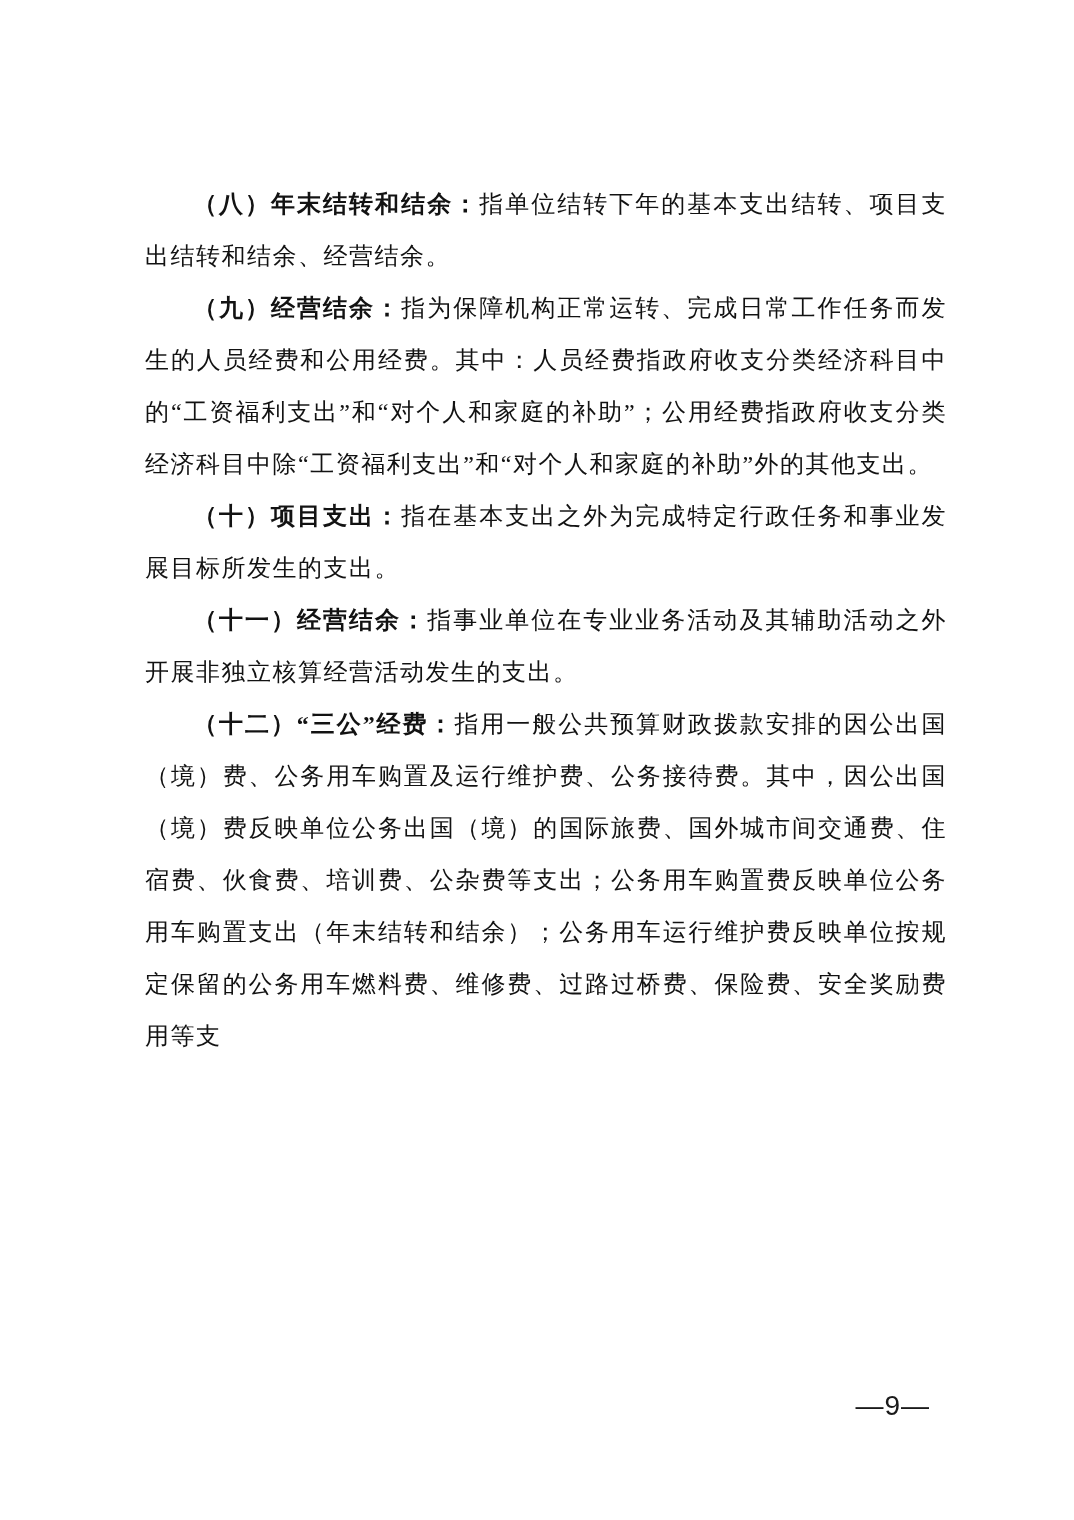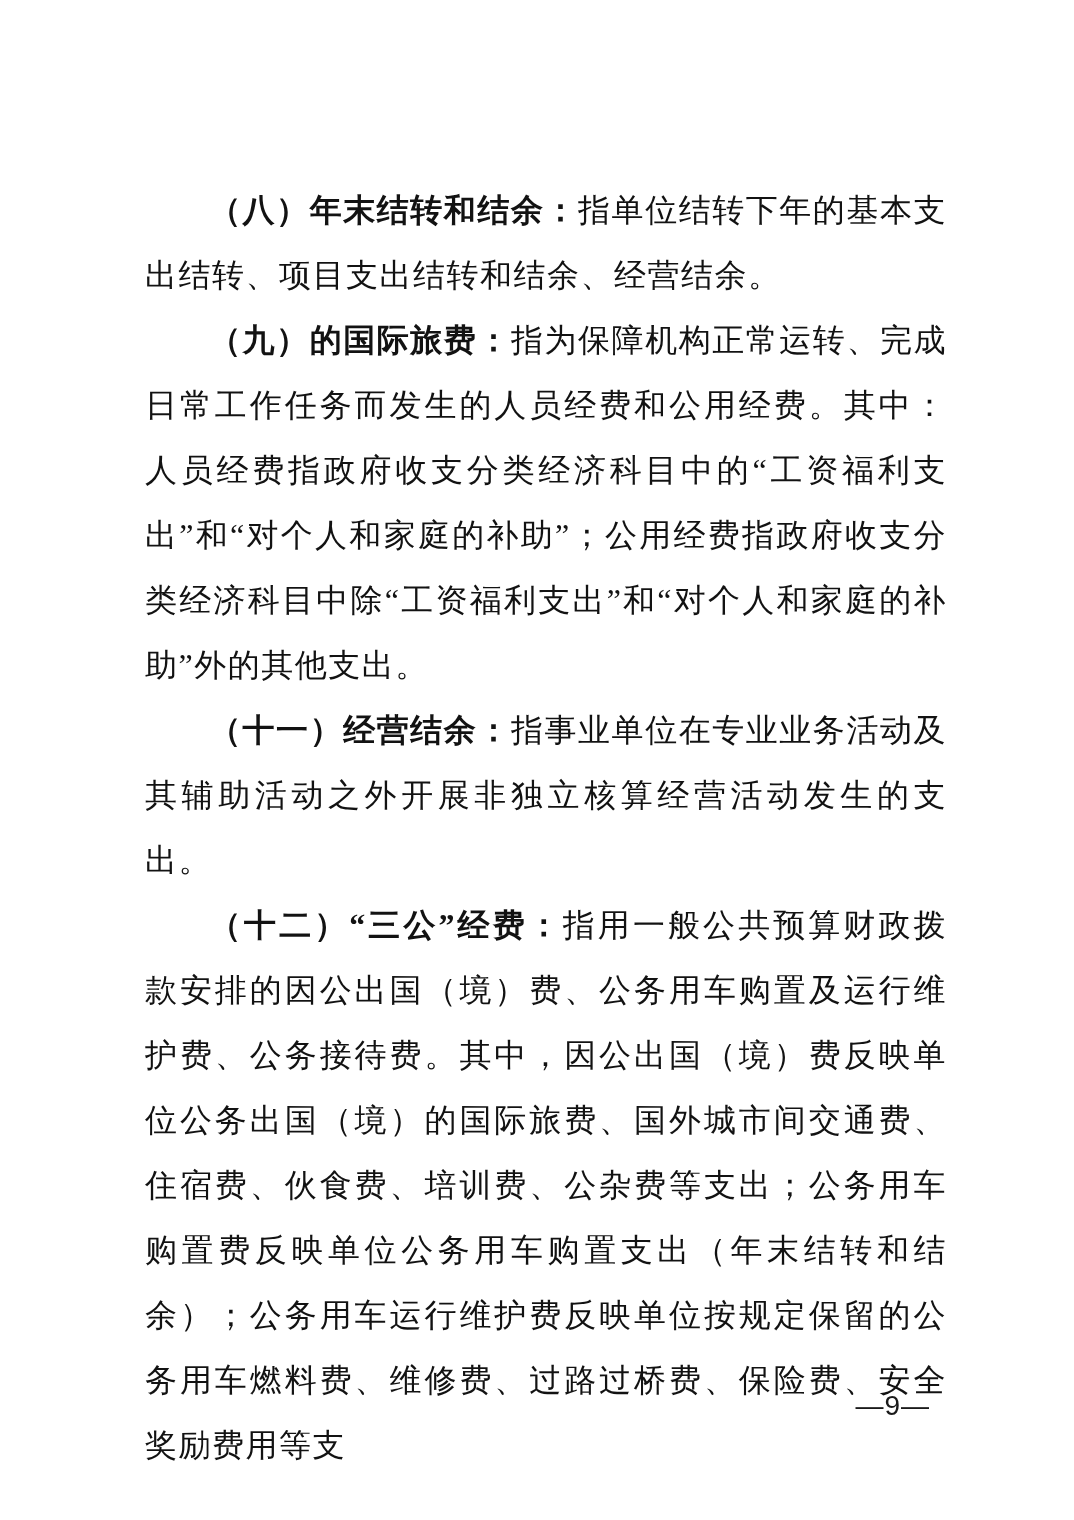--- a/index.html
+++ b/index.html
@@ -14,22 +14,22 @@
     height: 1520px;
     background: #ffffff;
     overflow: hidden;
   }
   .body-text {
     position: absolute;
     top: 178px;
     left: 145px;
     width: 802px;
     color: #121212;
-    font-size: 32px;
-    line-height: 65px;
+    font-size: 24px;
+    line-height: 52px;
     letter-spacing: 1.5px;
   }
   .para {
     text-align: justify;
     text-indent: 2em;
     margin: 0;
   }
   .para .lead {
     font-weight: bold;
   }
@@ -42,20 +42,21 @@
     letter-spacing: 1px;
     font-family: "Liberation Sans", "DejaVu Sans", sans-serif;
   }
 </style>
 </head>
 <body>
 
 <div class="page">
   <main class="body-text">
     <p class="para"><b class="lead">（八）年末结转和结余：</b><span>指单位结转下年的基本支出结转、项目支出结转和结余、经营结余。</span></p>
-    <p class="para"><b class="lead">（九）的国际旅费：</b><span>指为保障机构正常运转、完成日常工作任务而发生的人员经费和公用经费。其中：人员经费指政府收支分类经济科目中的“工资福利支出”和“对个人和家庭的补助”；公用经费指政府收支分类经济科目中除“工资福利支出”和“对个人和家庭的补助”外的其他支出。</span></p>
+    <p class="para"><b class="lead">（九）经营结余：</b><span>指为保障机构正常运转、完成日常工作任务而发生的人员经费和公用经费。其中：人员经费指政府收支分类经济科目中的“工资福利支出”和“对个人和家庭的补助”；公用经费指政府收支分类经济科目中除“工资福利支出”和“对个人和家庭的补助”外的其他支出。</span></p>
+    <p class="para"><b class="lead">（十）项目支出：</b><span>指在基本支出之外为完成特定行政任务和事业发展目标所发生的支出。</span></p>
     <p class="para"><b class="lead">（十一）经营结余：</b><span>指事业单位在专业业务活动及其辅助活动之外开展非独立核算经营活动发生的支出。</span></p>
     <p class="para"><b class="lead">（十二）“三公”经费：</b><span>指用一般公共预算财政拨款安排的因公出国（境）费、公务用车购置及运行维护费、公务接待费。其中，因公出国（境）费反映单位公务出国（境）的国际旅费、国外城市间交通费、住宿费、伙食费、培训费、公杂费等支出；公务用车购置费反映单位公务用车购置支出（年末结转和结余）；公务用车运行维护费反映单位按规定保留的公务用车燃料费、维修费、过路过桥费、保险费、安全奖励费用等支</span></p>
   </main>
   <footer class="page-footer">
     <span>—9—</span>
   </footer>
 </div>
 
 </body></html>

